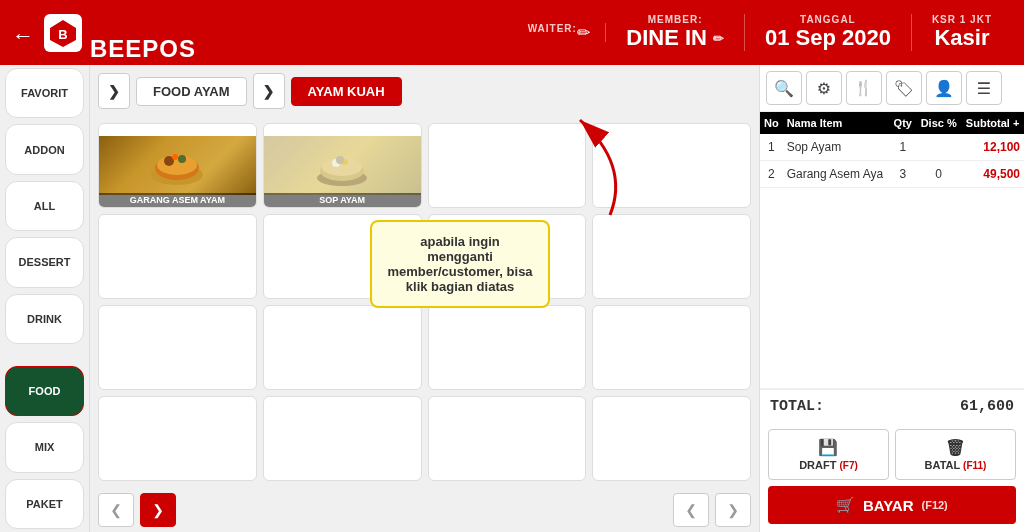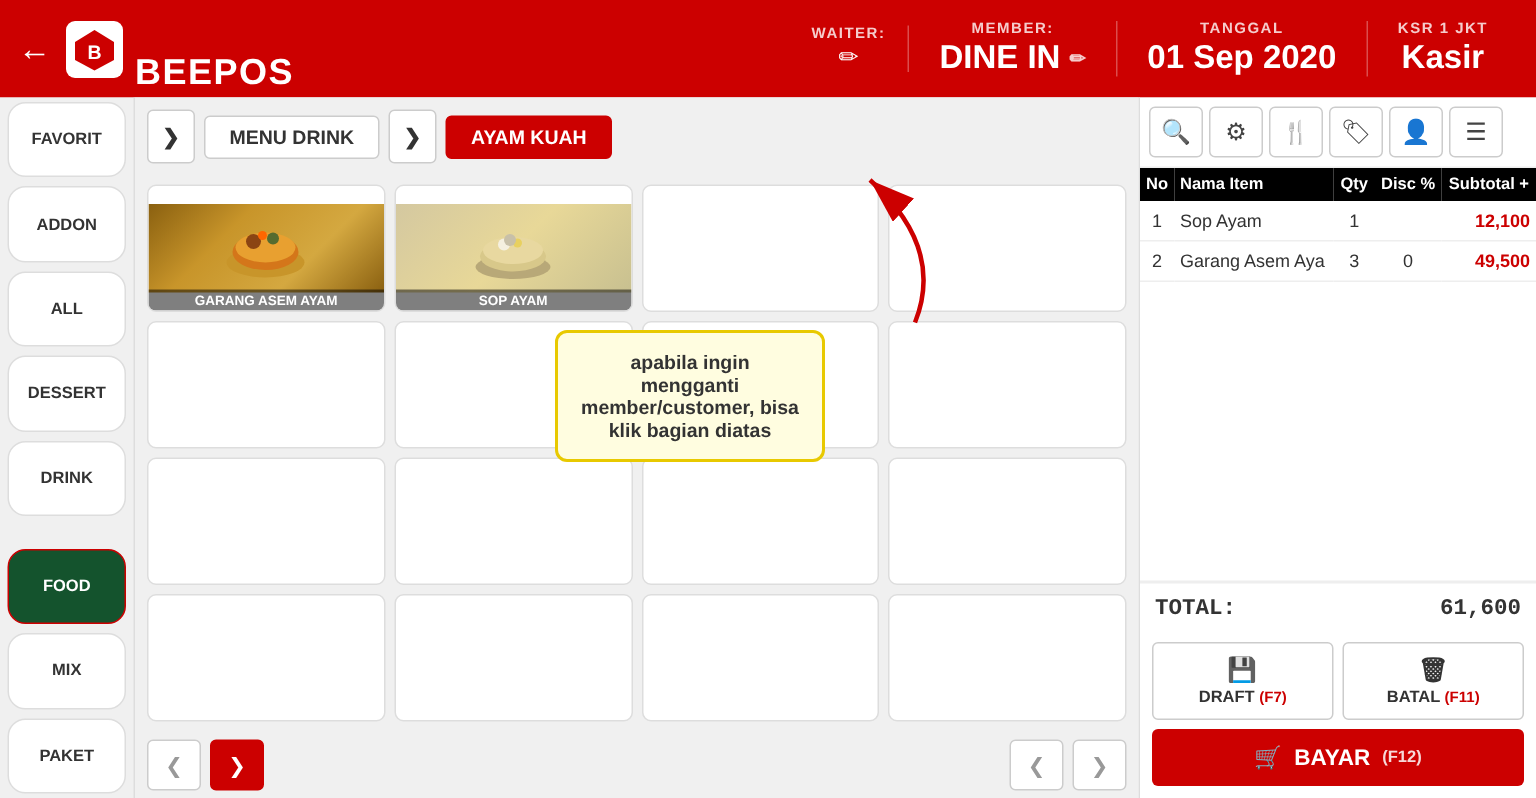--- a/index.html
+++ b/index.html
@@ -61,22 +61,22 @@
       gap: 6px;
     }
     .header-value.large { font-size: 22px; }
     .edit-icon {
       font-size: 13px;
       color: rgba(255,255,255,0.8);
       cursor: pointer;
     }
     .waiter-section {
       display: flex;
-      flex-direction: column;
-      align-items: center;
+      flex-direction: row;
+      align-items: flex-start;
       padding: 0 15px;
       border-right: 1px solid rgba(255,255,255,0.3);
     }
     .waiter-pencil {
       font-size: 16px;
       color: white;
       cursor: pointer;
     }
 
     
@@ -436,21 +436,21 @@
     <div class="sidebar-item">DRINK</div>
     <div class="sidebar-item active">FOOD</div>
     <div class="sidebar-item">MIX</div>
     <div class="sidebar-item">PAKET</div>
   </div>
 
   <div class="content">
 
     <div class="submenu-bar">
       <div class="nav-arrow-btn">❯</div>
-      <div class="submenu-cat-btn">MENU DRINK</div>
+      <div class="submenu-cat-btn">FOOD AYAM</div>
       <div class="nav-arrow-btn">❯</div>
       <div class="submenu-cat-btn active">AYAM KUAH</div>
     </div>
 
     <div class="menu-grid">
 
       <div class="menu-cell menu-cell-filled" style="position:relative;">
         <div style="width:100%;height:70%;background:linear-gradient(135deg,#8a6010,#c8952a,#d4a840,#8a6010); display:flex;align-items:center;justify-content:center;">
           <svg width="60" height="45" viewBox="0 0 60 45">
             <ellipse cx="30" cy="32" rx="26" ry="10" fill="#c8952a"></ellipse>

